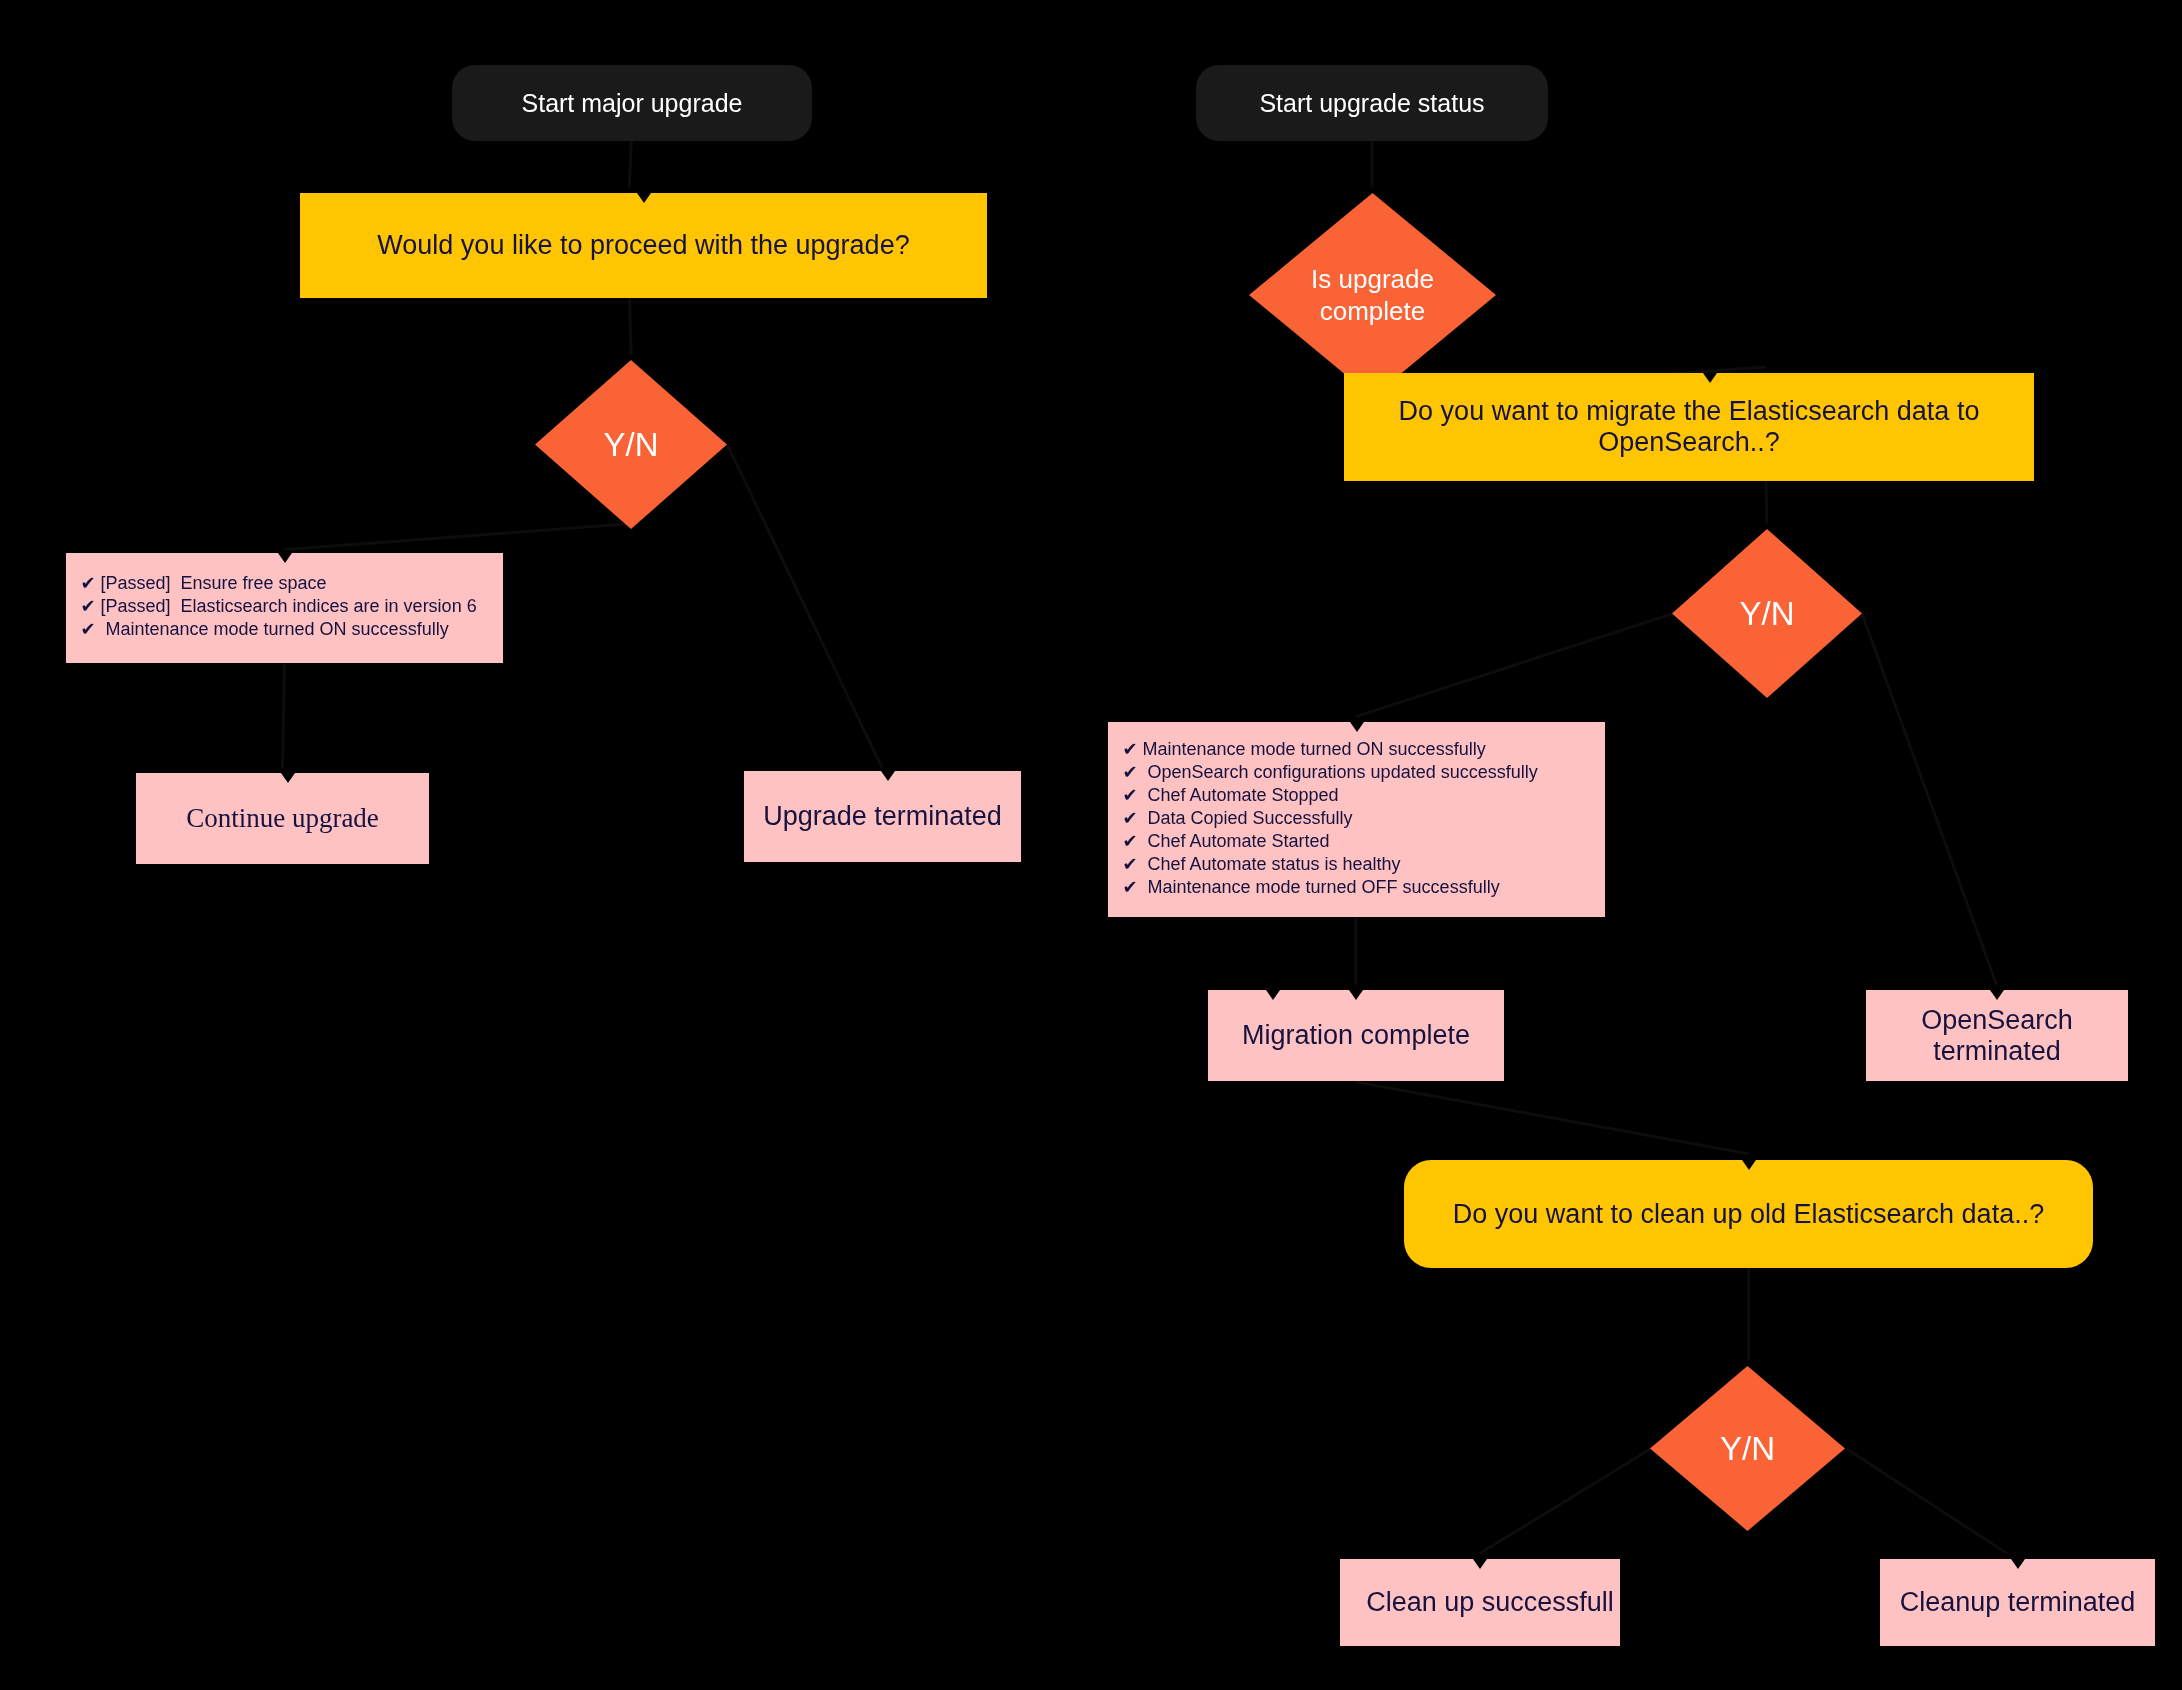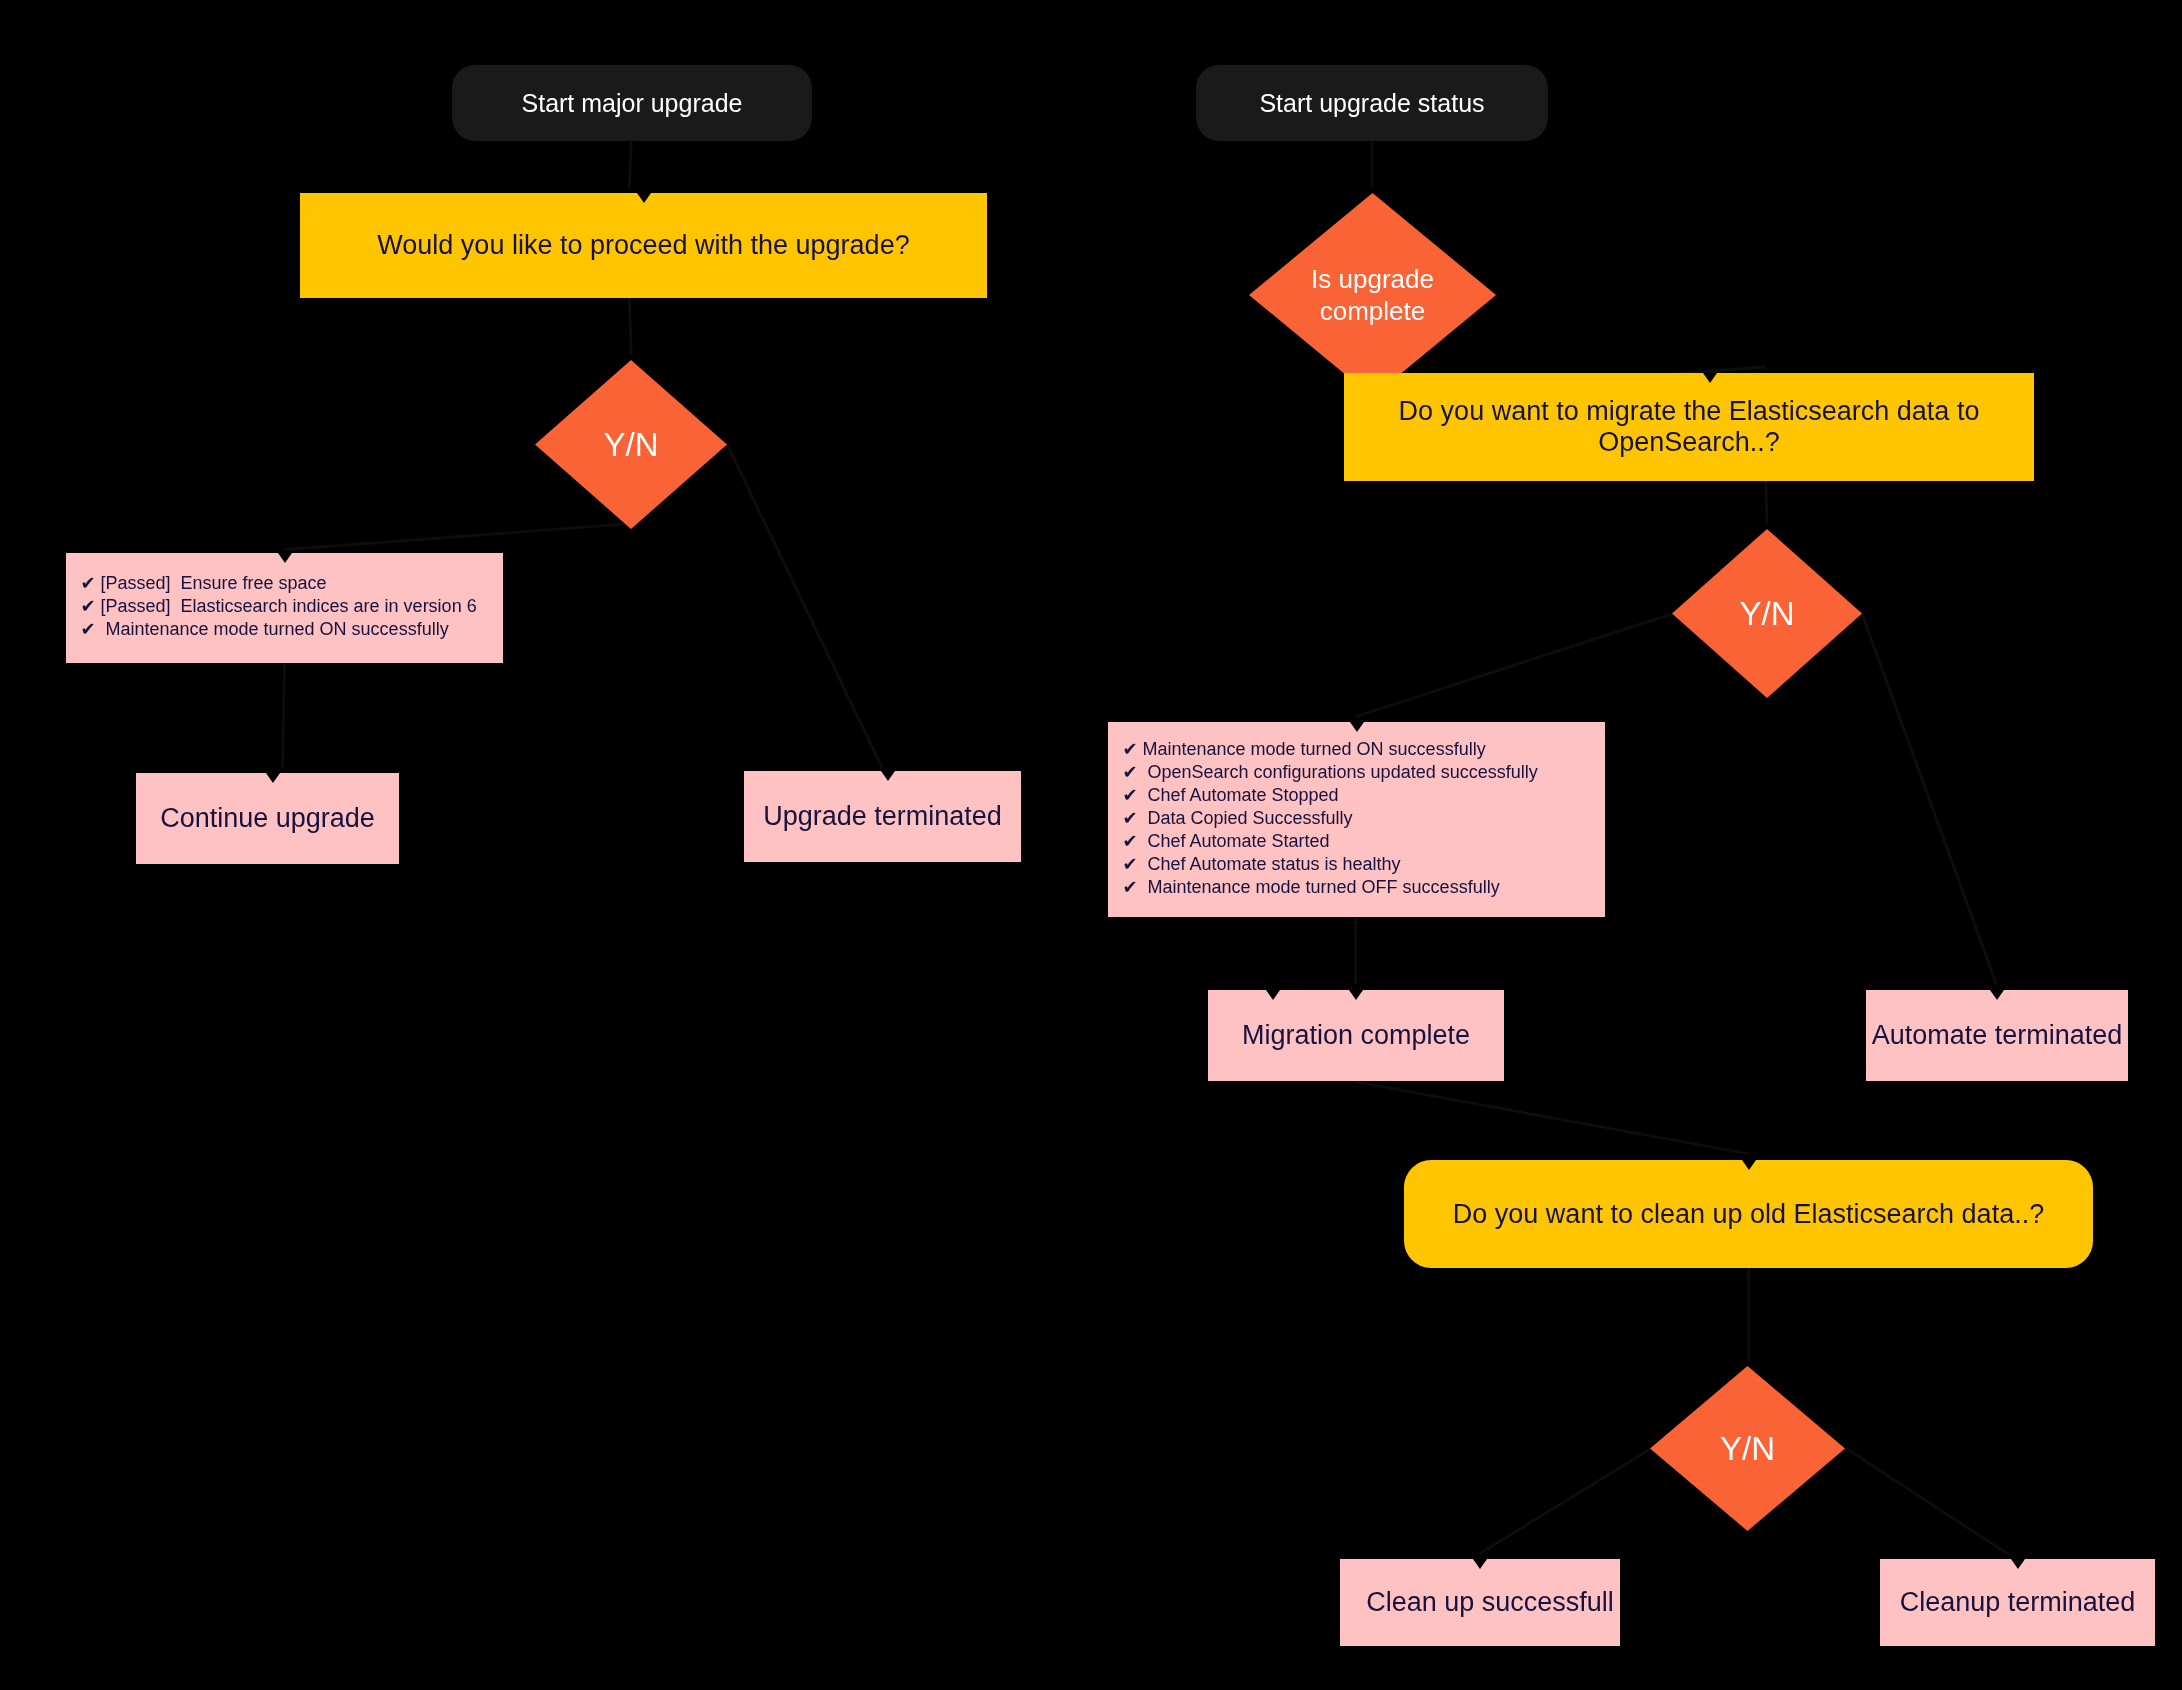--- a/index.html
+++ b/index.html
@@ -119,21 +119,21 @@
     <span class="wrap">Y/N</span>
   </div>
 
   <div class="node checklist" style="left:66px; top:553px; width:437px; height:110px; padding:19px 15.4px 0 14.4px;">
     <span class="notch" style="left:50%;"></span>
     <div class="check-line">✔ [Passed]  Ensure free space</div>
     <div class="check-line">✔ [Passed]  Elasticsearch indices are in version 6</div>
     <div class="check-line">✔  Maintenance mode turned ON successfully</div>
   </div>
 
-  <div class="node result" style="left:136px; top:773px; width:263px; height:91px;">
+  <div class="node result" style="left:136px; top:773px; width:293px; height:91px;font-family:Liberation Serif, serif;">
     <span class="notch" style="left:52%;"></span>
     <span>Continue upgrade</span>
   </div>
 
   <div class="node result" style="left:744px; top:771px; width:277px; height:91px;">
     <span class="notch" style="left:52%;"></span>
     <span>Upgrade terminated</span>
   </div>
 
   <div class="node start" style="left:1196px; top:65px; width:352px; height:76px;">
@@ -165,21 +165,21 @@
   </div>
 
   <div class="node result" style="left:1208px; top:990px; width:296px; height:91px;">
     <span class="notch" style="left:22%;"></span>
     <span class="notch" style="left:50%;"></span>
     <span>Migration complete</span>
   </div>
 
   <div class="node result" style="left:1866px; top:990px; width:262px; height:91px;">
     <span class="notch" style="left:50%;"></span>
-    <span>Automate terminated</span>
+    <span>OpenSearch terminated</span>
   </div>
 
   <div class="node question" style="left:1404px; top:1160px; width:689px; height:108px;border-radius:27px;">
     <span class="notch" style="left:50%;"></span>
     <span>Do you want to clean up old Elasticsearch data..?</span>
   </div>
 
   <div class="node decision" style="left:1650px; top:1366px; width:195px; height:165px;">
     <span class="wrap">Y/N</span>
   </div>

